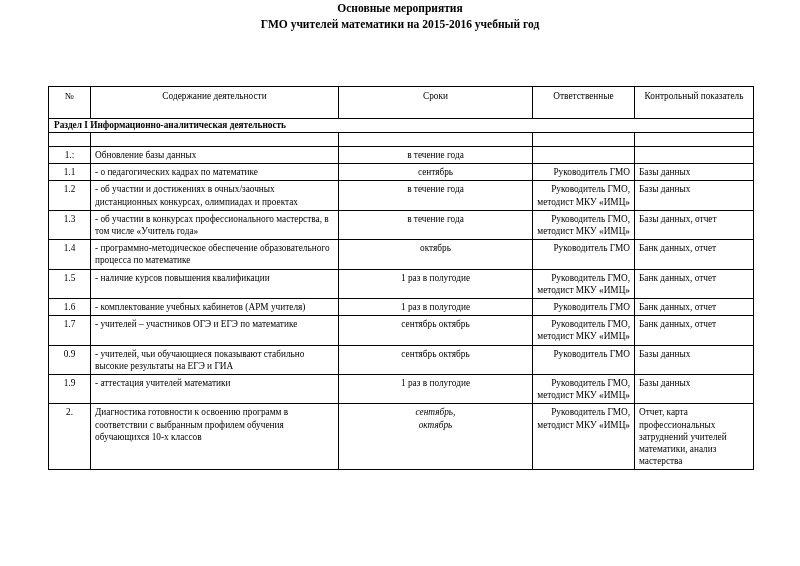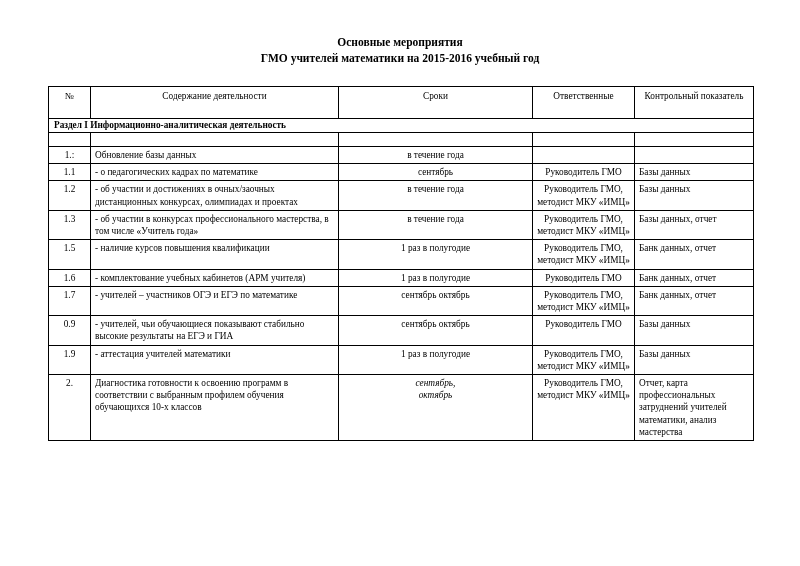--- a/index.html
+++ b/index.html
@@ -20,21 +20,20 @@
     height: 566px;
     box-sizing: border-box;
     padding: 0;
   }
   .doc-title {
     text-align: center;
     font-weight: bold;
     font-size: 11.5px;
     line-height: 16px;
     margin: 0;
-    padding-top: 34px;
   }
   .doc-title .line {
     display: block;
     white-space: nowrap;
   }
   table.main-table {
     position: absolute;
     left: 48px;
     top: 86px;
     width: 705px;
@@ -78,21 +77,21 @@
   td.num {
     text-align: center;
   }
   td.content {
     text-align: left;
   }
   td.terms {
     text-align: center;
   }
   td.resp {
-    text-align: center;
+    text-align: right;
   }
   td.ctrl {
     text-align: left;
   }
   .cell-lines span {
     display: block;
     font-style: italic;
   }
 </style>
 </head>
@@ -155,20 +154,27 @@
           <td class="ctrl">Базы данных</td>
         </tr>
         <tr>
           <td class="num">1.3</td>
           <td class="content">- об участии в конкурсах профессионального мастерства, в том числе «Учитель года»</td>
           <td class="terms">в течение года</td>
           <td class="resp">Руководитель ГМО, методист МКУ «ИМЦ»</td>
           <td class="ctrl">Базы данных, отчет</td>
         </tr>
         <tr>
+          <td class="num">1.4</td>
+          <td class="content">- программно-методическое обеспечение образовательного процесса по математике</td>
+          <td class="terms">октябрь</td>
+          <td class="resp">Руководитель ГМО</td>
+          <td class="ctrl">Банк данных, отчет</td>
+        </tr>
+        <tr>
           <td class="num">1.5</td>
           <td class="content">- наличие курсов повышения квалификации</td>
           <td class="terms">1 раз в полугодие</td>
           <td class="resp">Руководитель ГМО, методист МКУ «ИМЦ»</td>
           <td class="ctrl">Банк данных, отчет</td>
         </tr>
         <tr>
           <td class="num">1.6</td>
           <td class="content">- комплектование учебных кабинетов (АРМ учителя)</td>
           <td class="terms">1 раз в полугодие</td>

